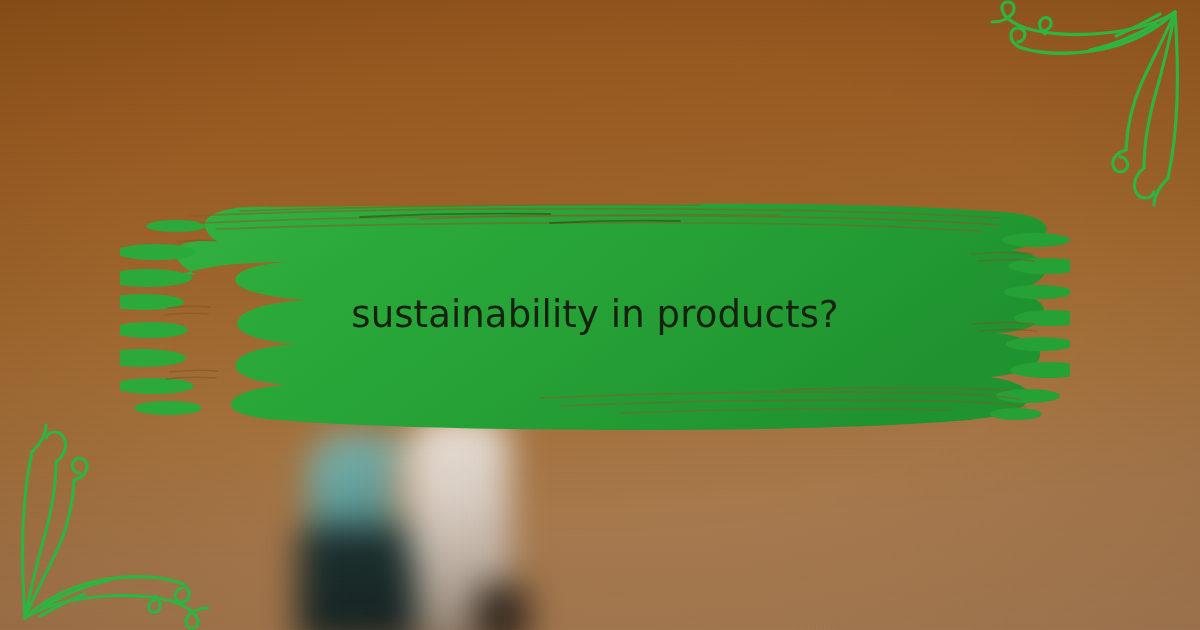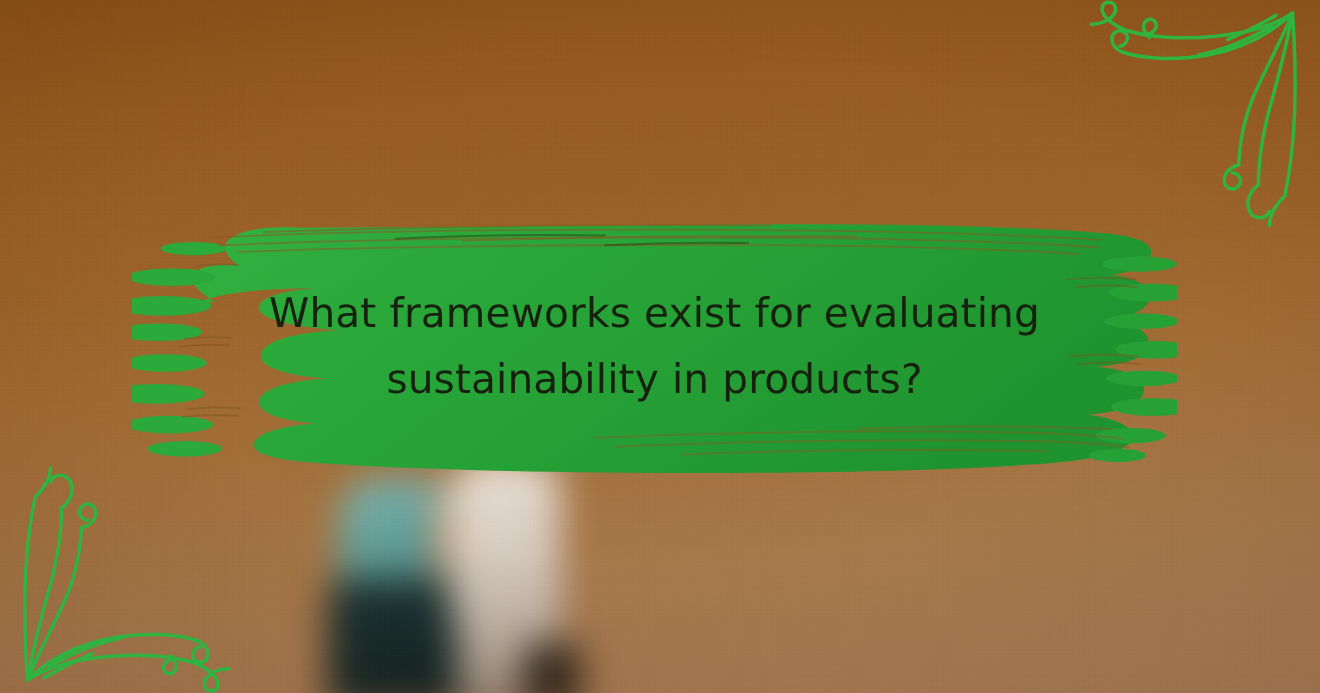--- a/index.html
+++ b/index.html
@@ -278,18 +278,17 @@
         <path d="M852 142 C874 140 896 140 914 142"></path>
         <path d="M860 149 C880 147 900 147 916 149"></path>
       </g>
 
       <path fill="url(#brushFringe)" opacity=".25" d="
         M120 60 C320 50 620 50 860 62 C880 64 886 72 870 78
         C620 66 340 66 140 76 C116 78 110 66 120 60 Z"></path>
     </svg>
 
     <div class="banner-text">
-      <span>What frameworks exist for evaluating</span>
       <span>sustainability in products?</span>
     </div>
   </div>
 
 </div>
 
 </body></html>

